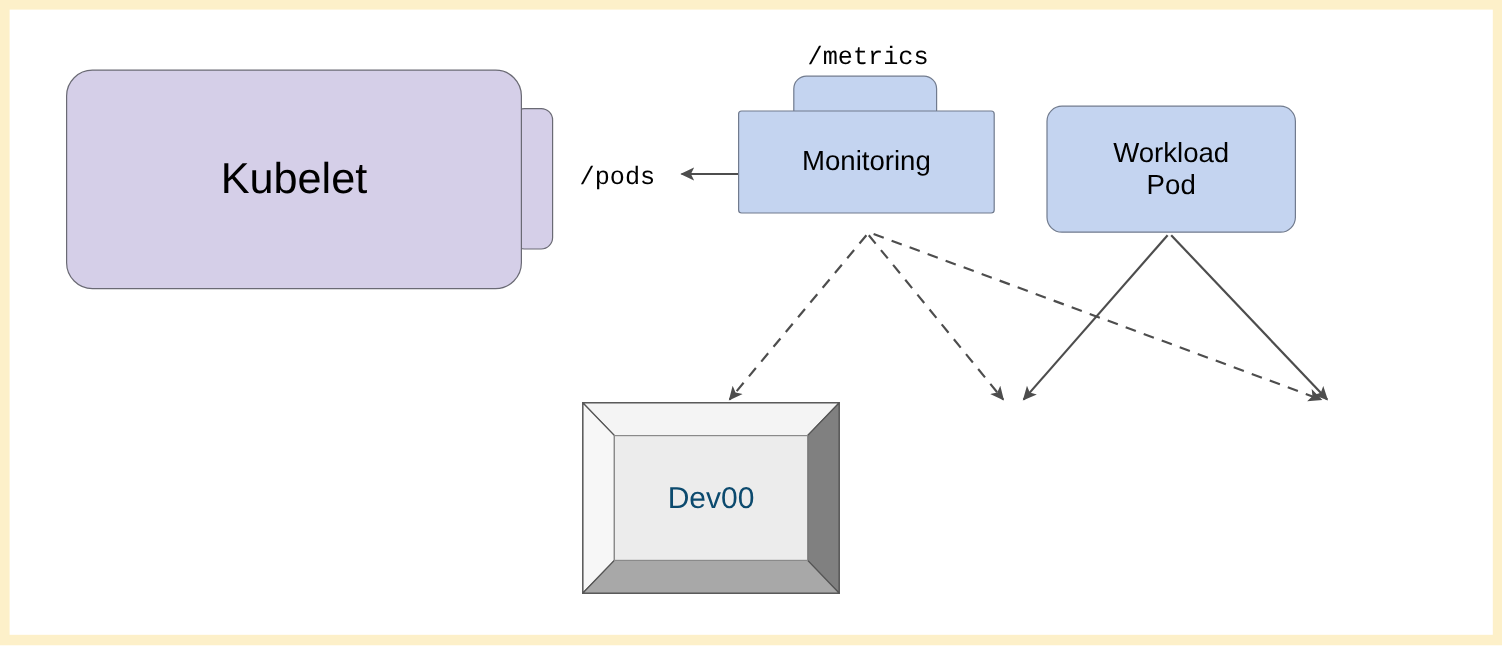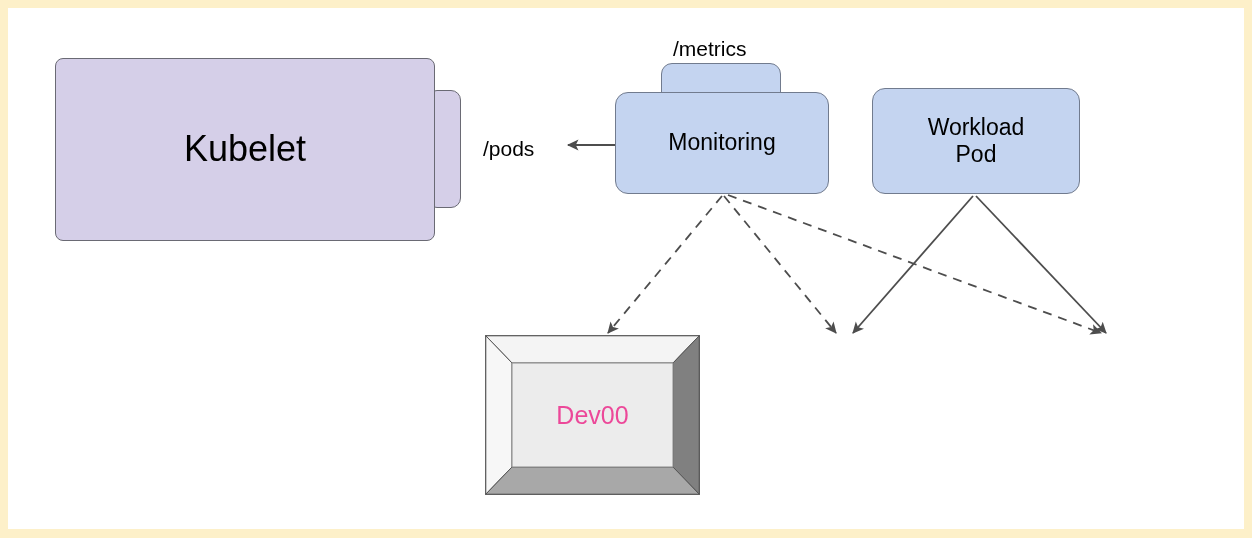--- a/index.html
+++ b/index.html
@@ -44,34 +44,34 @@
     border: 1.6px solid #6e6e78;
     border-radius: 14px;
   }
   .purple { background: #d5cfe8; border-color: #6a6a74; }
   .blue   { background: #c4d4f0; border-color: #717b8e; }
 
   #kubelet {
     left: 47px; top: 50px;
     width: 380px; height: 183px;
     font-size: 36px;
-    border-radius: 8px;
+    border-radius: 22px;
     z-index: 3;
   }
   #kubelet-tab {
     left: 419px; top: 82px;
     width: 34px; height: 118px;
     border-radius: 10px;
     z-index: 2;
   }
   #monitoring {
     left: 607px; top: 84px;
-    width: 214px; height: 102px;
+    width: 214px; height: 86px;
     font-size: 23px;
-    border-radius: 13px;
+    border-radius: 3px;
     z-index: 3;
   }
   #monitoring-tab {
     left: 653px; top: 55px;
     width: 120px; height: 40px;
     border-radius: 11px;
     z-index: 2;
   }
   #workload {
     left: 864px; top: 80px;
@@ -81,20 +81,21 @@
     z-index: 3;
   }
 
   
   .edge-label {
     position: absolute;
     font-size: 21px;
     color: #000000;
     white-space: nowrap;
     z-index: 4;
+    font-family: Liberation Mono, monospace;
   }
   #label-metrics { left: 665px; top: 29px; }
   #label-pods    { left: 459px; top: 129px; margin-left: 16px; }
 
   
   .device {
     position: absolute;
     width: 215px;
     height: 160px;
     top: 327px;
@@ -102,21 +103,21 @@
   }
   .device svg { position: absolute; left: 0; top: 0; }
   .device .device-label {
     position: absolute;
     left: 0; top: 0;
     width: 215px; height: 160px;
     display: flex;
     align-items: center;
     justify-content: center;
     font-size: 25px;
-    color: #ec4899;
+    color: #0c4a6e;
   }
   #dev0 { left: 477px; }
   #dev1 { left: 737px; }
   #dev2 { left: 992px; }
 </style>
 </head>
 <body>
 
 <div id="canvas">
   <div id="inner">

